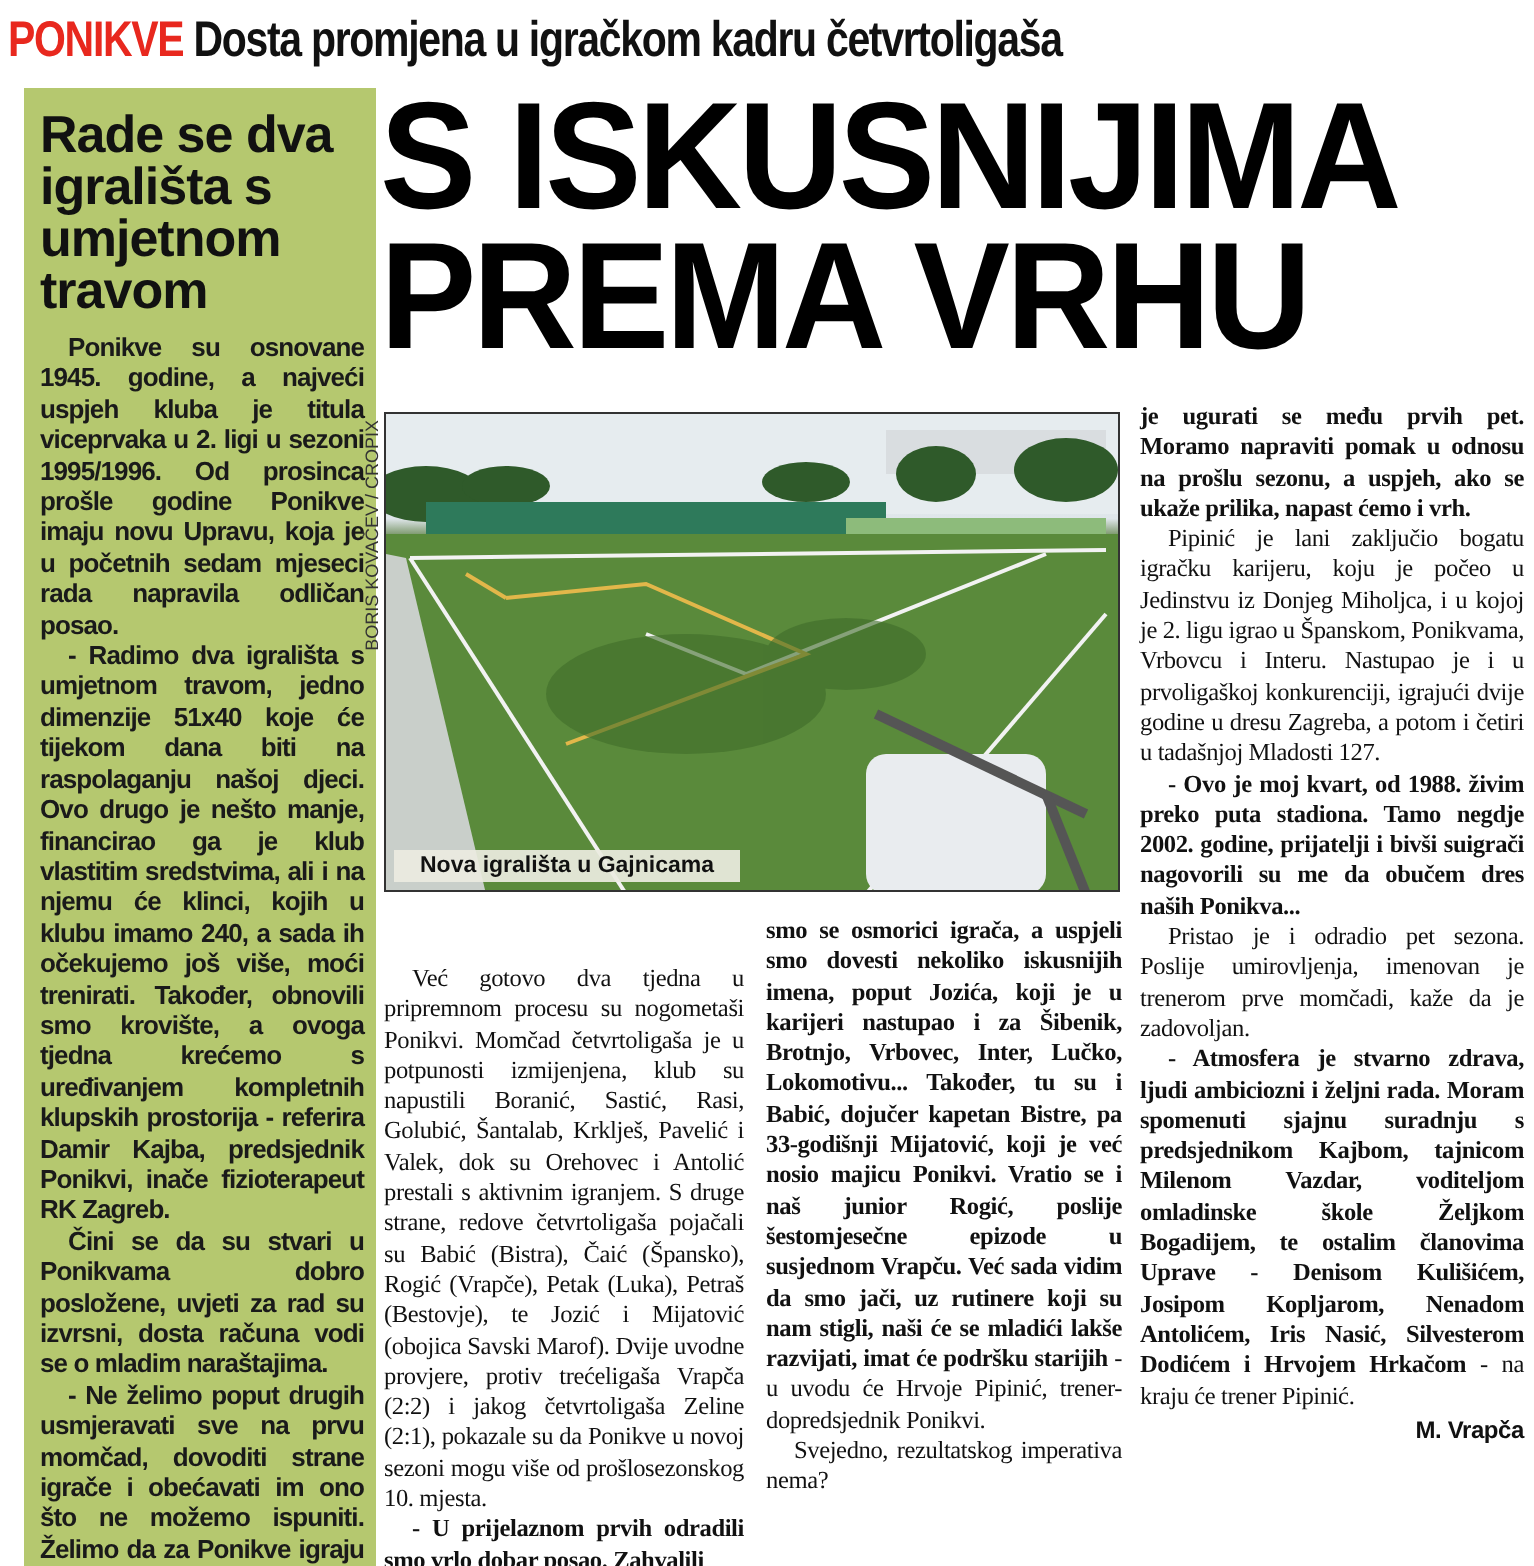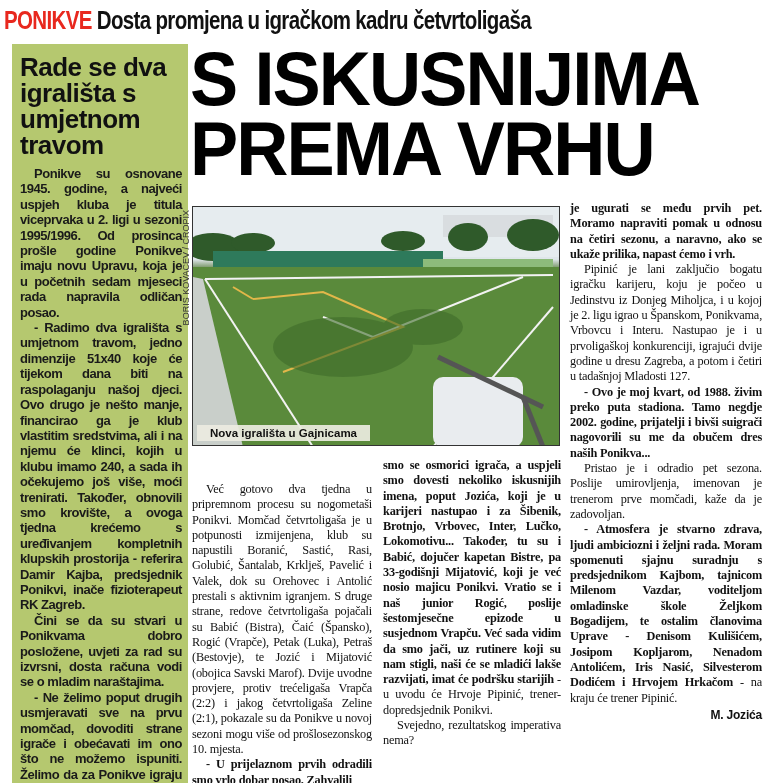--- a/index.html
+++ b/index.html
@@ -100,19 +100,19 @@
   <p>Već gotovo dva tjedna u pripremnom procesu su nogometaši Ponikvi. Momčad četvrtoligaša je u potpunosti izmijenjena, klub su napustili Boranić, Sastić, Rasi, Golubić, Šantalab, Krklješ, Pavelić i Valek, dok su Orehovec i Antolić prestali s aktivnim igranjem. S druge strane, redove četvrtoligaša pojačali su Babić (Bistra), Čaić (Špansko), Rogić (Vrapče), Petak (Luka), Petraš (Bestovje), te Jozić i Mijatović (obojica Savski Marof). Dvije uvodne provjere, protiv trećeligaša Vrapča (2:2) i jakog četvrtoligaša Zeline (2:1), pokazale su da Ponikve u novoj sezoni mogu više od prošlosezonskog 10. mjesta.</p>
   <p><b>- U prijelaznom prvih odradili smo vrlo dobar posao. Zahvalili</b></p>
 </div>
 
 <div class="col col2">
   <p style="text-indent:0"><b>smo se osmorici igrača, a uspjeli smo dovesti nekoliko iskusnijih imena, poput Jozića, koji je u karijeri nastupao i za Šibenik, Brotnjo, Vrbovec, Inter, Lučko, Lokomotivu... Također, tu su i Babić, dojučer kapetan Bistre, pa 33-godišnji Mijatović, koji je već nosio majicu Ponikvi. Vratio se i naš junior Rogić, poslije šestomjesečne epizode u susjednom Vrapču. Već sada vidim da smo jači, uz rutinere koji su nam stigli, naši će se mladići lakše razvijati, imat će podršku starijih</b><span> - u uvodu će Hrvoje Pipinić, trener-dopredsjednik Ponikvi.</span></p>
   <p>Svejedno, rezultatskog imperativa nema?</p>
 </div>
 
 <div class="col col3">
-  <p style="text-indent:0"><b>je ugurati se među prvih pet. Moramo napraviti pomak u odnosu na četiri sezonu, a naravno, ako se ukaže prilika, napast ćemo i vrh.</b></p>
+  <p style="text-indent:0"><b>je ugurati se među prvih pet. Moramo napraviti pomak u odnosu na prošlu sezonu, a uspjeh, ako se ukaže prilika, napast ćemo i vrh.</b></p>
   <p>Pipinić je lani zaključio bogatu igračku karijeru, koju je počeo u Jedinstvu iz Donjeg Miholjca, i u kojoj je 2. ligu igrao u Španskom, Ponikvama, Vrbovcu i Interu. Nastupao je i u prvoligaškoj konkurenciji, igrajući dvije godine u dresu Zagreba, a potom i četiri u tadašnjoj Mladosti 127.</p>
   <p><b>- Ovo je moj kvart, od 1988. živim preko puta stadiona. Tamo negdje 2002. godine, prijatelji i bivši suigrači nagovorili su me da obučem dres naših Ponikva...</b></p>
   <p>Pristao je i odradio pet sezona. Poslije umirovljenja, imenovan je trenerom prve momčadi, kaže da je zadovoljan.</p>
   <p><b>- Atmosfera je stvarno zdrava, ljudi ambiciozni i željni rada. Moram spomenuti sjajnu suradnju s predsjednikom Kajbom, tajnicom Milenom Vazdar, voditeljom omladinske škole Željkom Bogadijem, te ostalim članovima Uprave - Denisom Kulišićem, Josipom Kopljarom, Nenadom Antolićem, Iris Nasić, Silvesterom Dodićem i Hrvojem Hrkačom</b><span> - na kraju će trener Pipinić.</span></p>
-  <div class="byline">M. Jozića</div>
+  <div class="byline">M. Vrapča</div>
 </div>
 
 </body></html>

